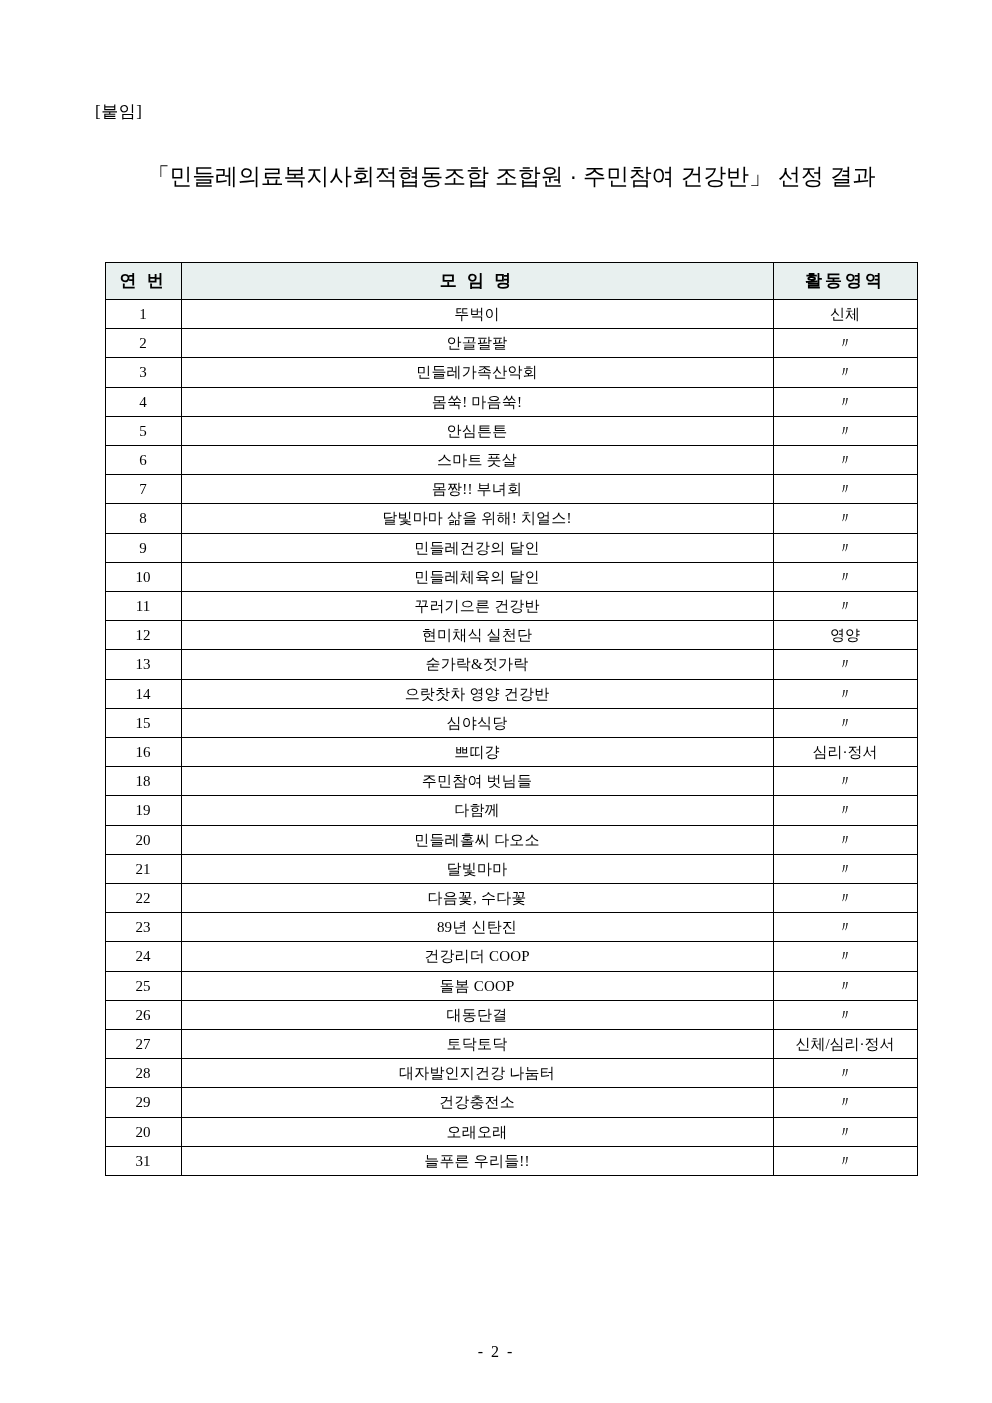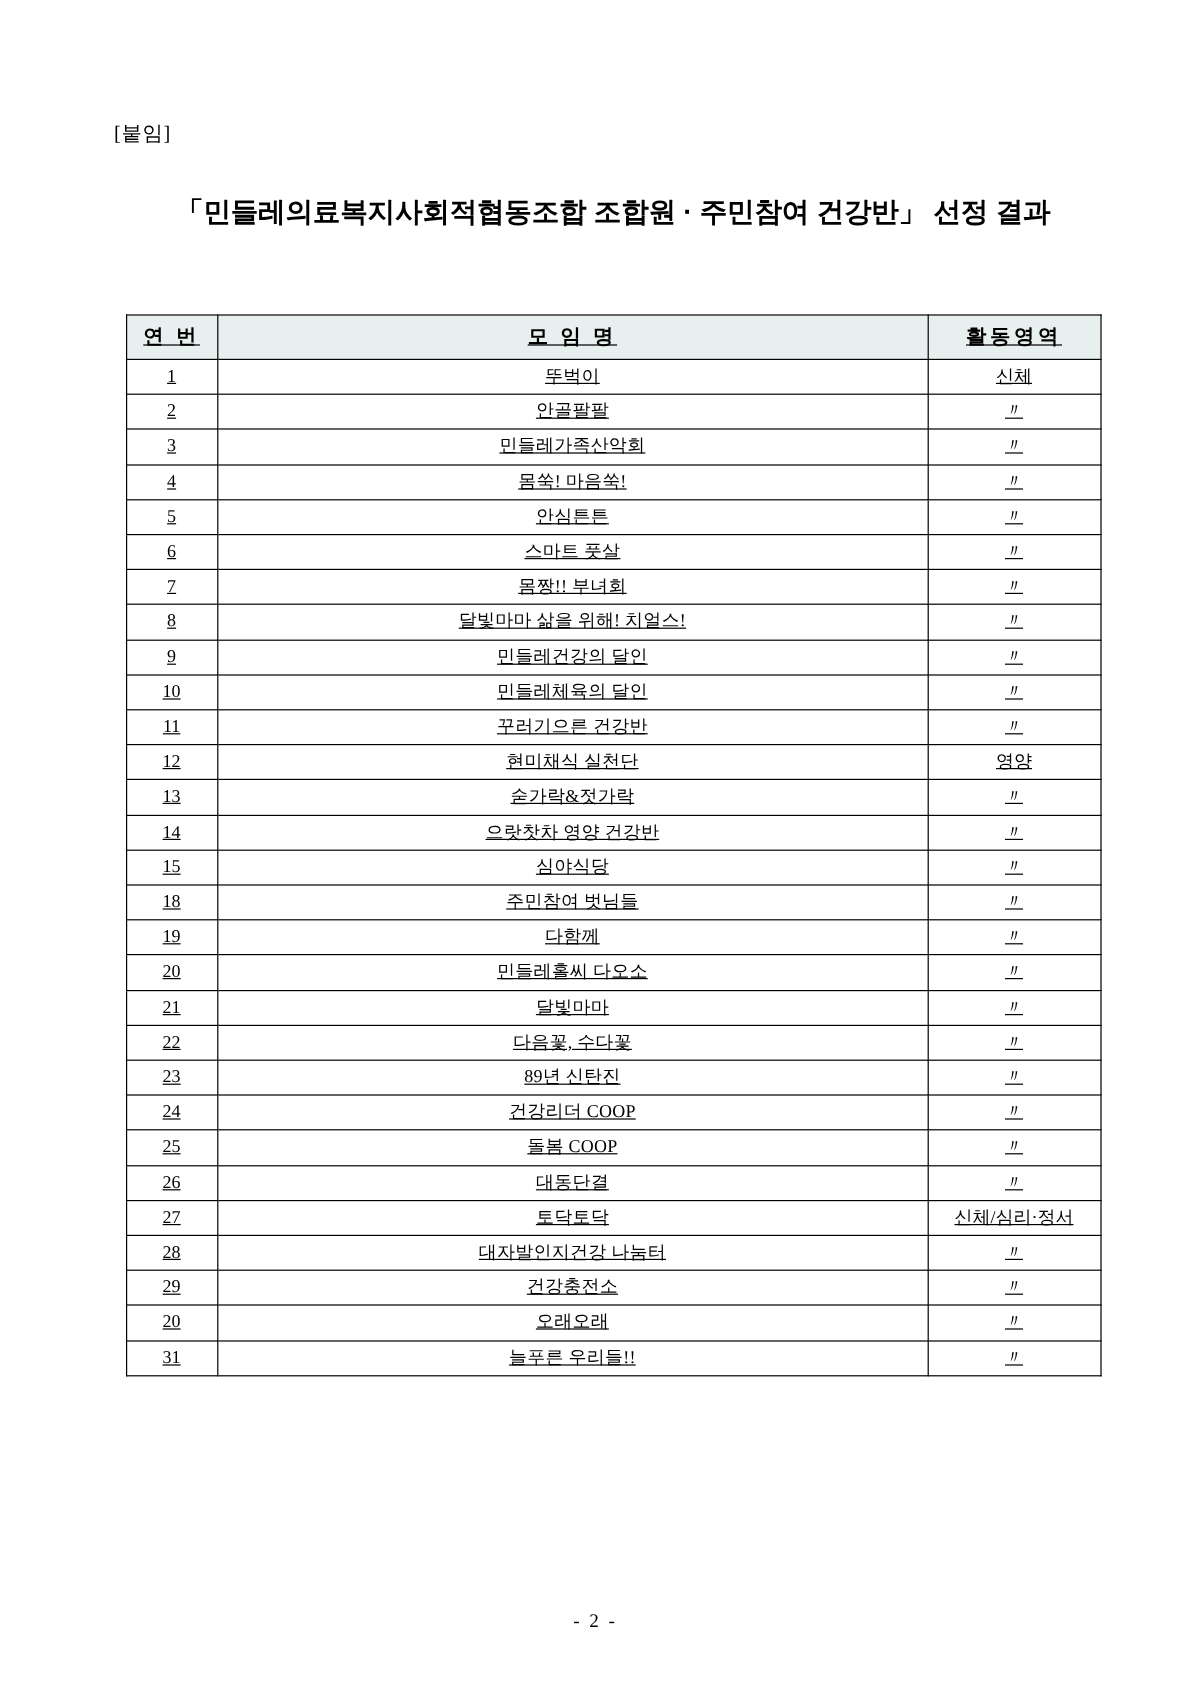--- a/index.html
+++ b/index.html
@@ -24,21 +24,21 @@
   }
   .attach-label {
     font-size: 17px;
     letter-spacing: 0.5px;
     margin: 0 0 38px 5px;
     font-family: "Liberation Serif", "DejaVu Serif", serif;
   }
   .doc-title {
     text-align: center;
     font-size: 23px;
-    font-weight: bold;
+    font-weight: normal;
     letter-spacing: -0.2px;
     margin: 0 0 70px 0;
     font-family: "Liberation Sans", "DejaVu Sans", sans-serif;
   }
   .section-heading {
     font-size: 21px;
     font-weight: bold;
     margin: 0 0 40px 12px;
     letter-spacing: 0.5px;
     font-family: "Liberation Sans", "DejaVu Sans", sans-serif;
@@ -49,21 +49,20 @@
     height: 14px;
     border: 1.6px solid #000;
     margin-right: 11px;
     vertical-align: 1px;
   }
   table.result-table {
     border-collapse: collapse;
     width: 812px;
     margin: 8px auto;
     table-layout: fixed;
-    text-decoration: underline;
   }
   table.result-table th,
   table.result-table td {
     border: 1px solid #000000;
     text-align: center;
     font-size: 15px;
     height: 28.2px;
     line-height: 28.2px;
     padding: 0;
     font-family: "Liberation Serif", "DejaVu Serif", serif;
@@ -187,20 +186,25 @@
           <td class="no-cell">14</td>
           <td class="name-cell">으랏찻차 영양 건강반</td>
           <td class="area-cell ditto">〃</td>
         </tr>
         <tr>
           <td class="no-cell">15</td>
           <td class="name-cell">심야식당</td>
           <td class="area-cell ditto">〃</td>
         </tr>
         <tr>
+          <td class="no-cell">16</td>
+          <td class="name-cell">쁘띠걍</td>
+          <td class="area-cell">심리·정서</td>
+        </tr>
+        <tr>
           <td class="no-cell">18</td>
           <td class="name-cell">주민참여 벗님들</td>
           <td class="area-cell ditto">〃</td>
         </tr>
         <tr>
           <td class="no-cell">19</td>
           <td class="name-cell">다함께</td>
           <td class="area-cell ditto">〃</td>
         </tr>
         <tr>

